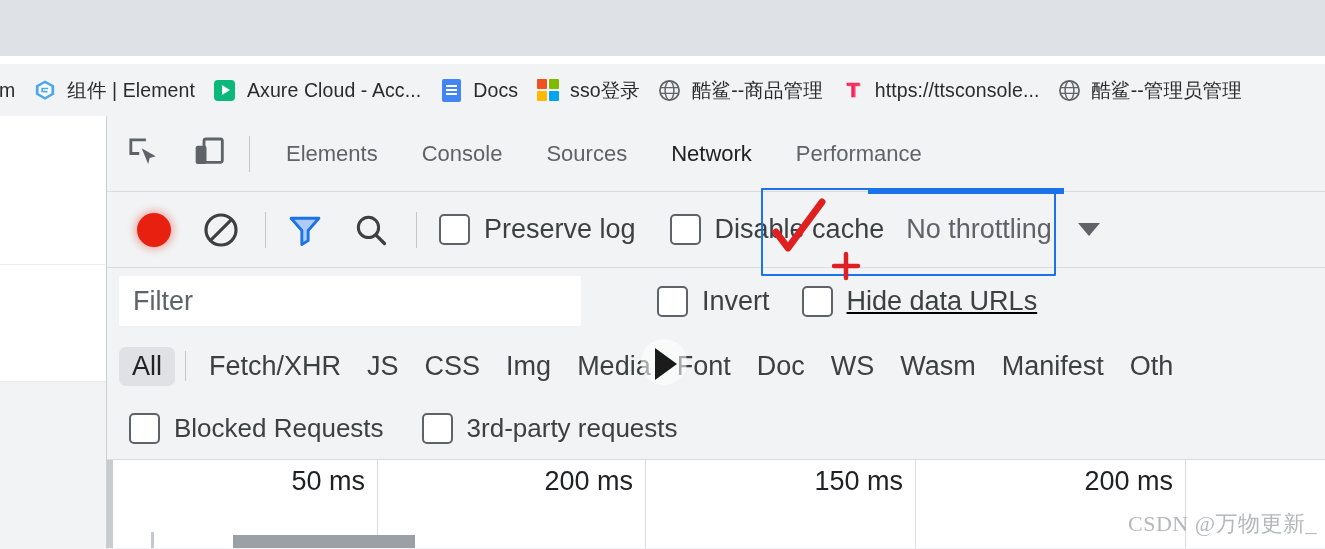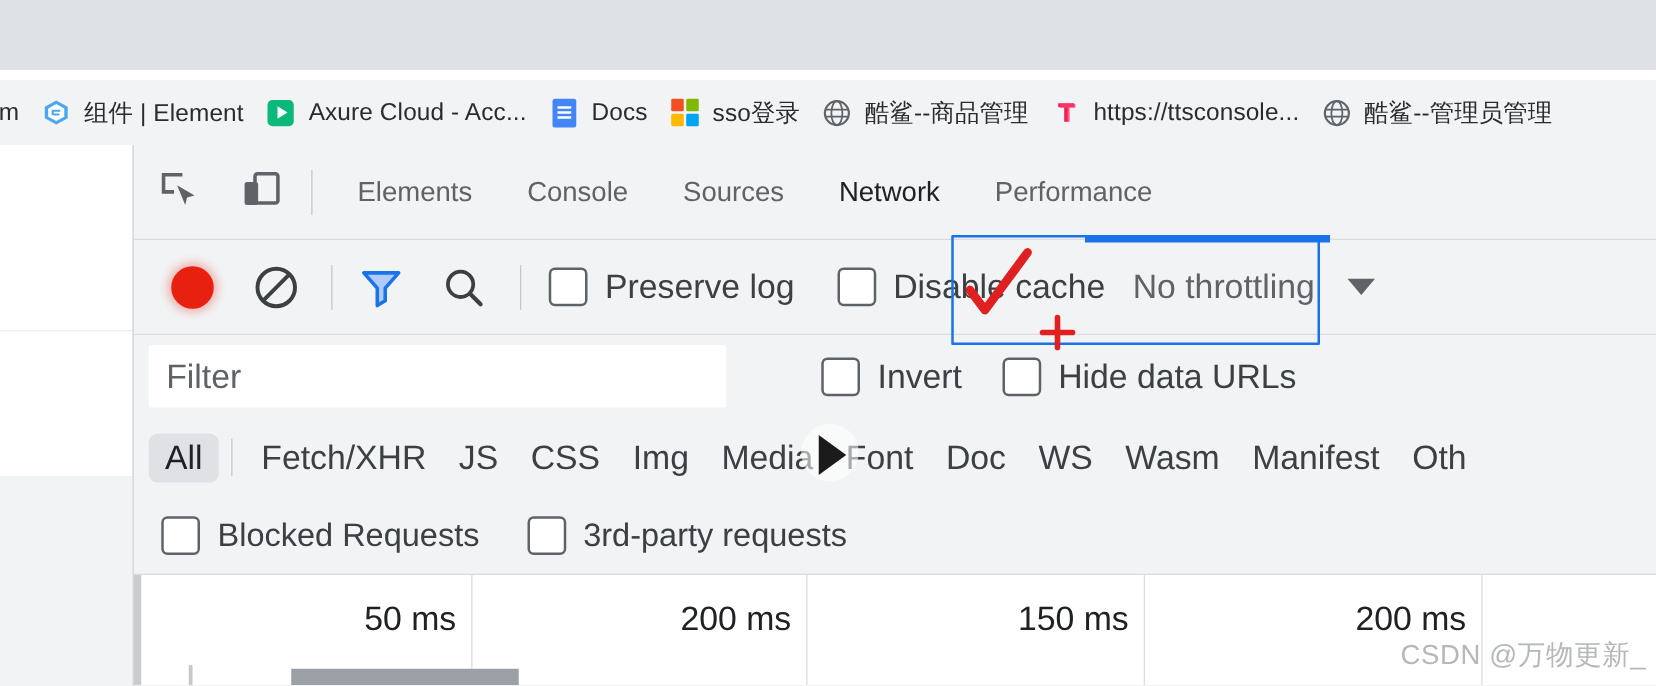--- a/index.html
+++ b/index.html
@@ -197,21 +197,21 @@
   .dt-overview {
     position: relative; width: 100%; height: 88px;
     background: #ffffff;
     border-left: 6px solid #c9cccf;
     display: flex;
   }
   .tl-cell {
     position: relative; flex: 0 0 auto; height: 100%;
     border-right: 1px solid #dadce0;
     display: flex; align-items: flex-start; justify-content: flex-end;
-    padding-top: 20px; padding-right: 12px;
+    padding-top: 6px; padding-right: 12px;
   }
   .tl-label { font-size: 27px; color: #202124; font-family: "Liberation Sans", sans-serif; }
   .tl-bar {
     position: absolute; bottom: 0; left: 120px;
     width: 182px; height: 13px; background: #9aa0a6;
   }
   .tl-tick {
     position: absolute; bottom: 0; left: 38px; width: 3px; height: 16px; background: #c6c9cc;
   }
 
@@ -227,21 +227,21 @@
     background: #1a73e8; z-index: 41;
   }
   .anno-check { position: absolute; left: 768px; top: 196px; z-index: 45; pointer-events: none; }
   .anno-plus { position: absolute; left: 830px; top: 250px; z-index: 45; pointer-events: none; }
 
   .cursor-arrow { position: absolute; left: 636px; top: 338px; z-index: 50; pointer-events: none; }
 
   .watermark {
     position: absolute; right: 8px; bottom: 10px;
     font-size: 22px; color: #b5b7ba; z-index: 60;
-    font-family: Liberation Sans, sans-serif;
+    font-family: Liberation Serif, serif;
     white-space: nowrap; letter-spacing: 0.5px;
   }
 </style>
 </head>
 <body>
 
 <div id="root">
 
   <div class="tabstrip"></div>
   <div class="chrome-gap"></div>
@@ -396,21 +396,21 @@
     </div>
 
     <div class="dt-filterrow">
       <input class="filter-input" type="text" placeholder="Filter" style="">
 
       <label class="cb-wrap" style="margin-left:34px;padding-left:42px;">
         <span class="cb-box"></span>
         <span class="cb-label">Invert</span>
       </label>
 
-      <label class="cb-wrap" style="margin-left:32px;">
+      <label class="cb-wrap" style="margin-left:32px;text-decoration:underline;">
         <span class="cb-box"></span>
         <span class="cb-label">Hide data URLs</span>
       </label>
     </div>
 
     <div class="dt-typerow">
       <div class="type-chip sel">All</div>
       <div class="type-sep"></div>
       <div class="type-chip">Fetch/XHR</div>
       <div class="type-chip">JS</div>

